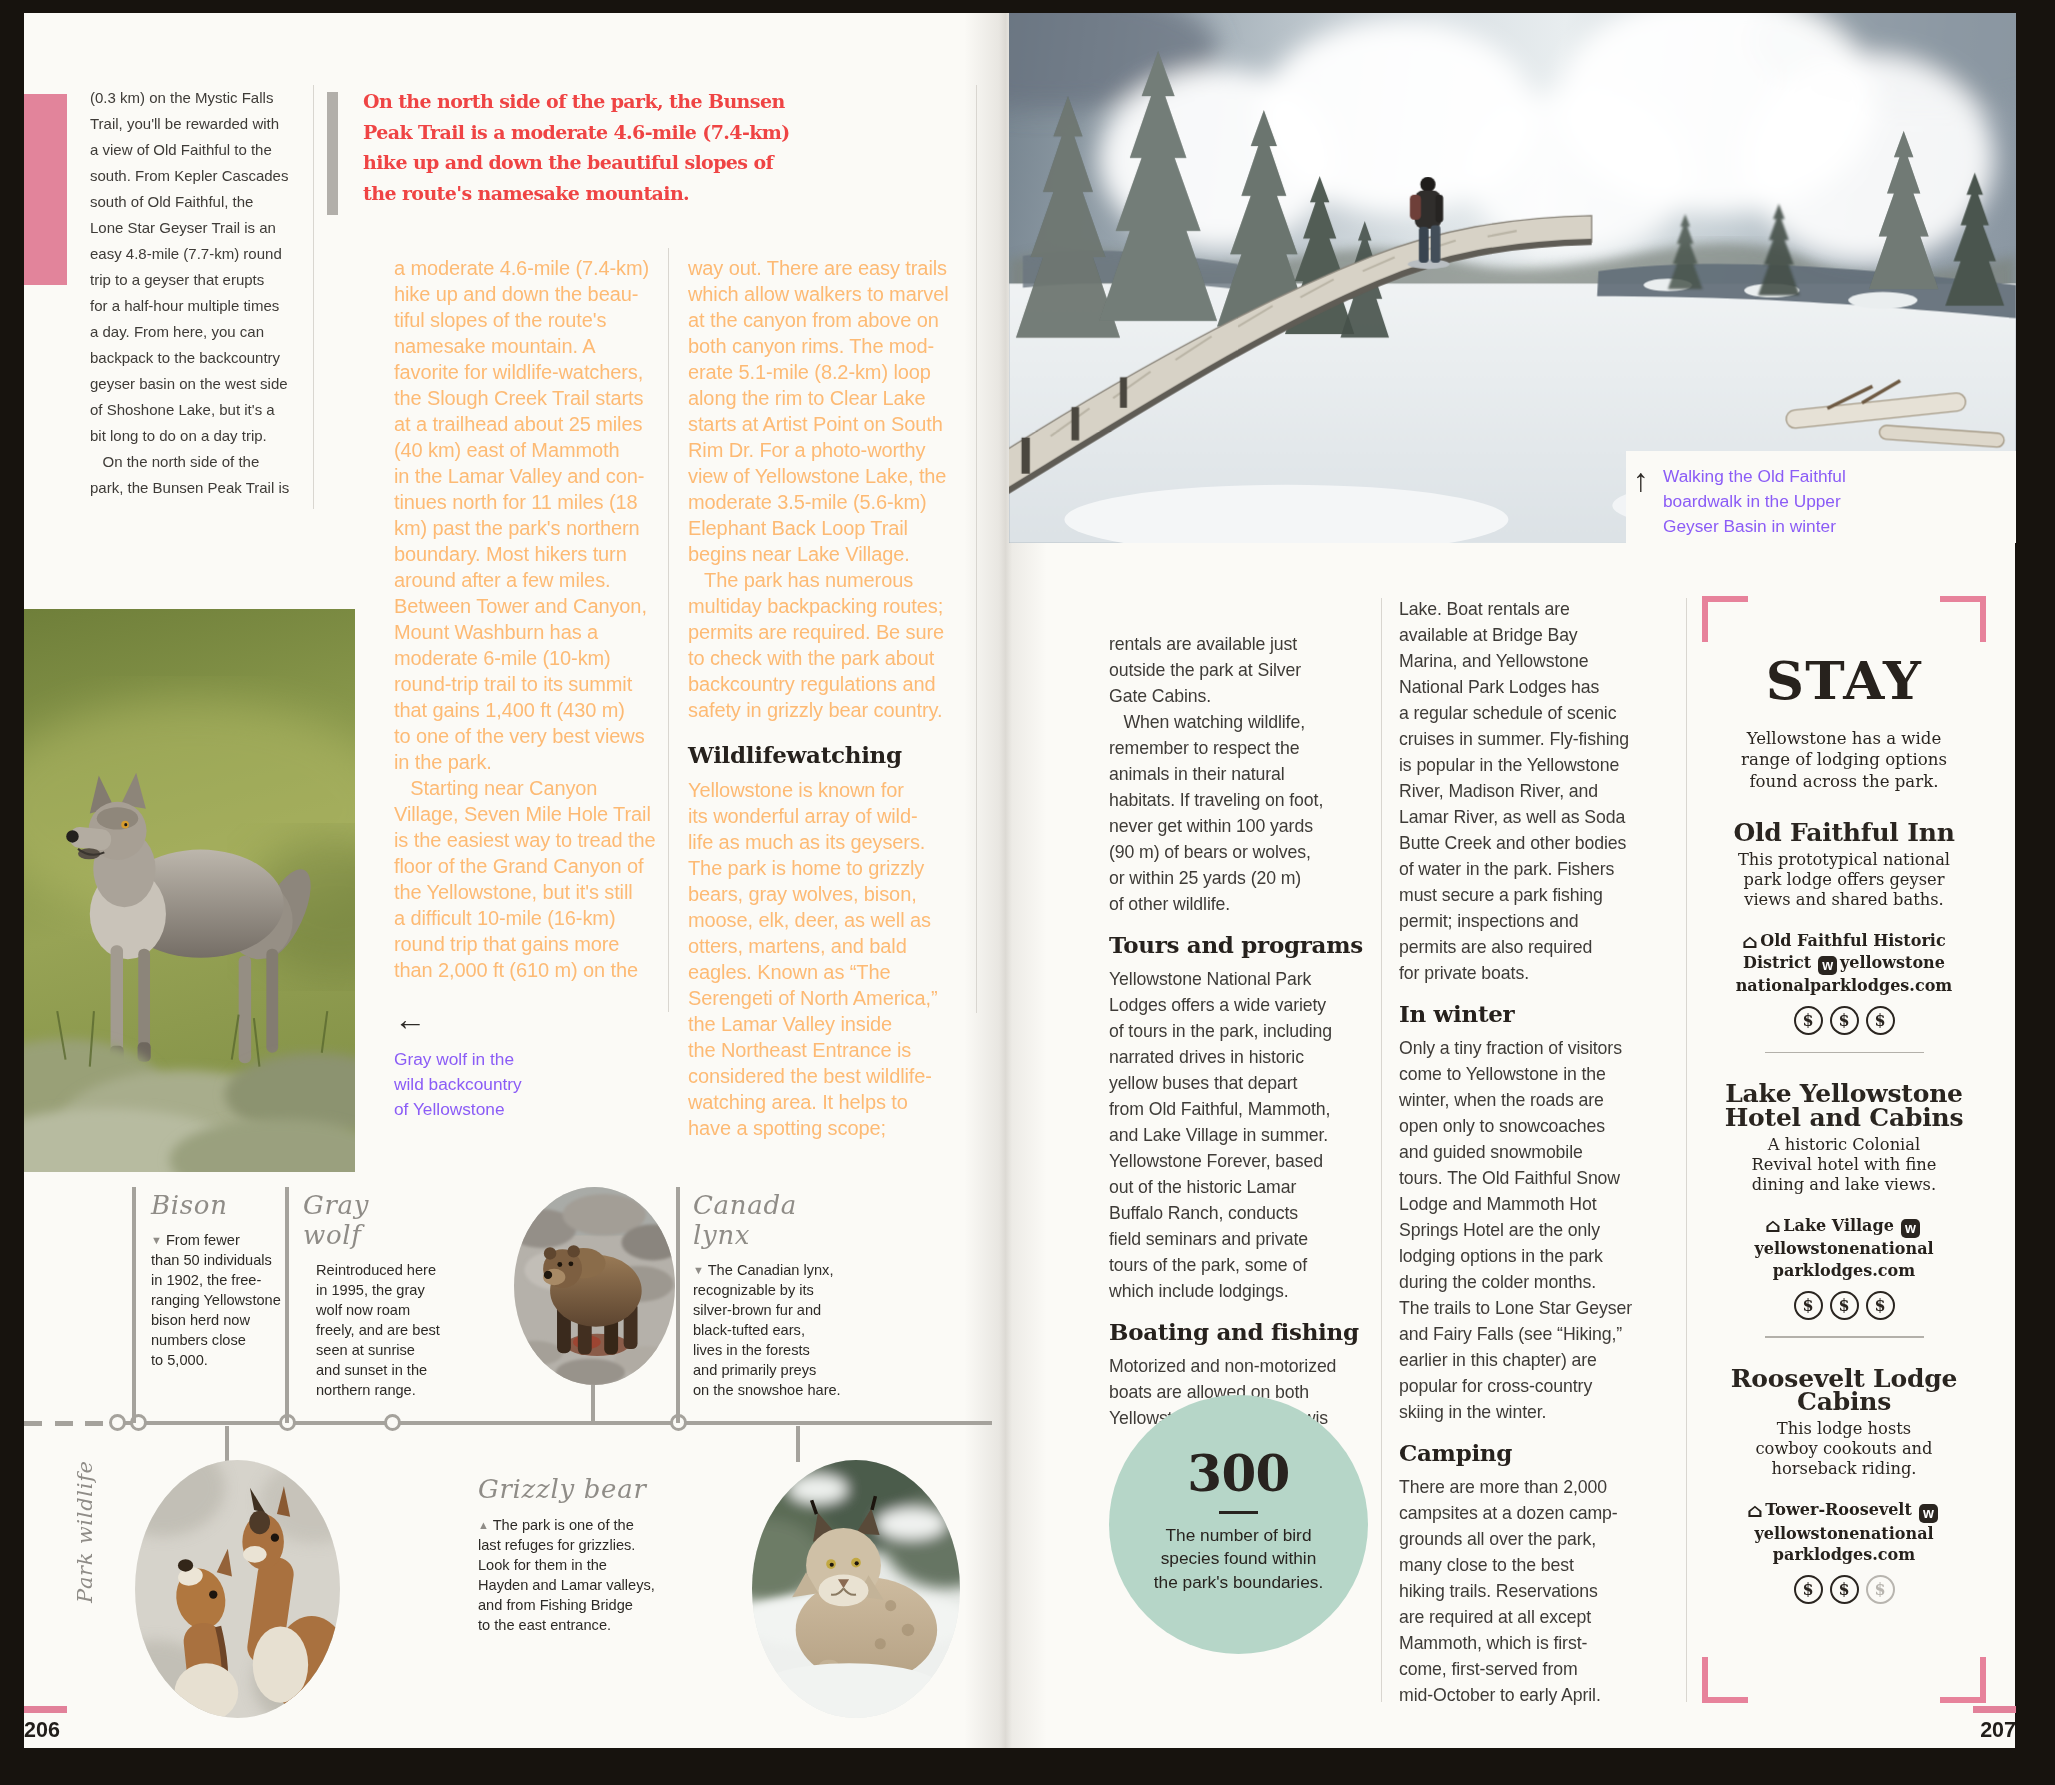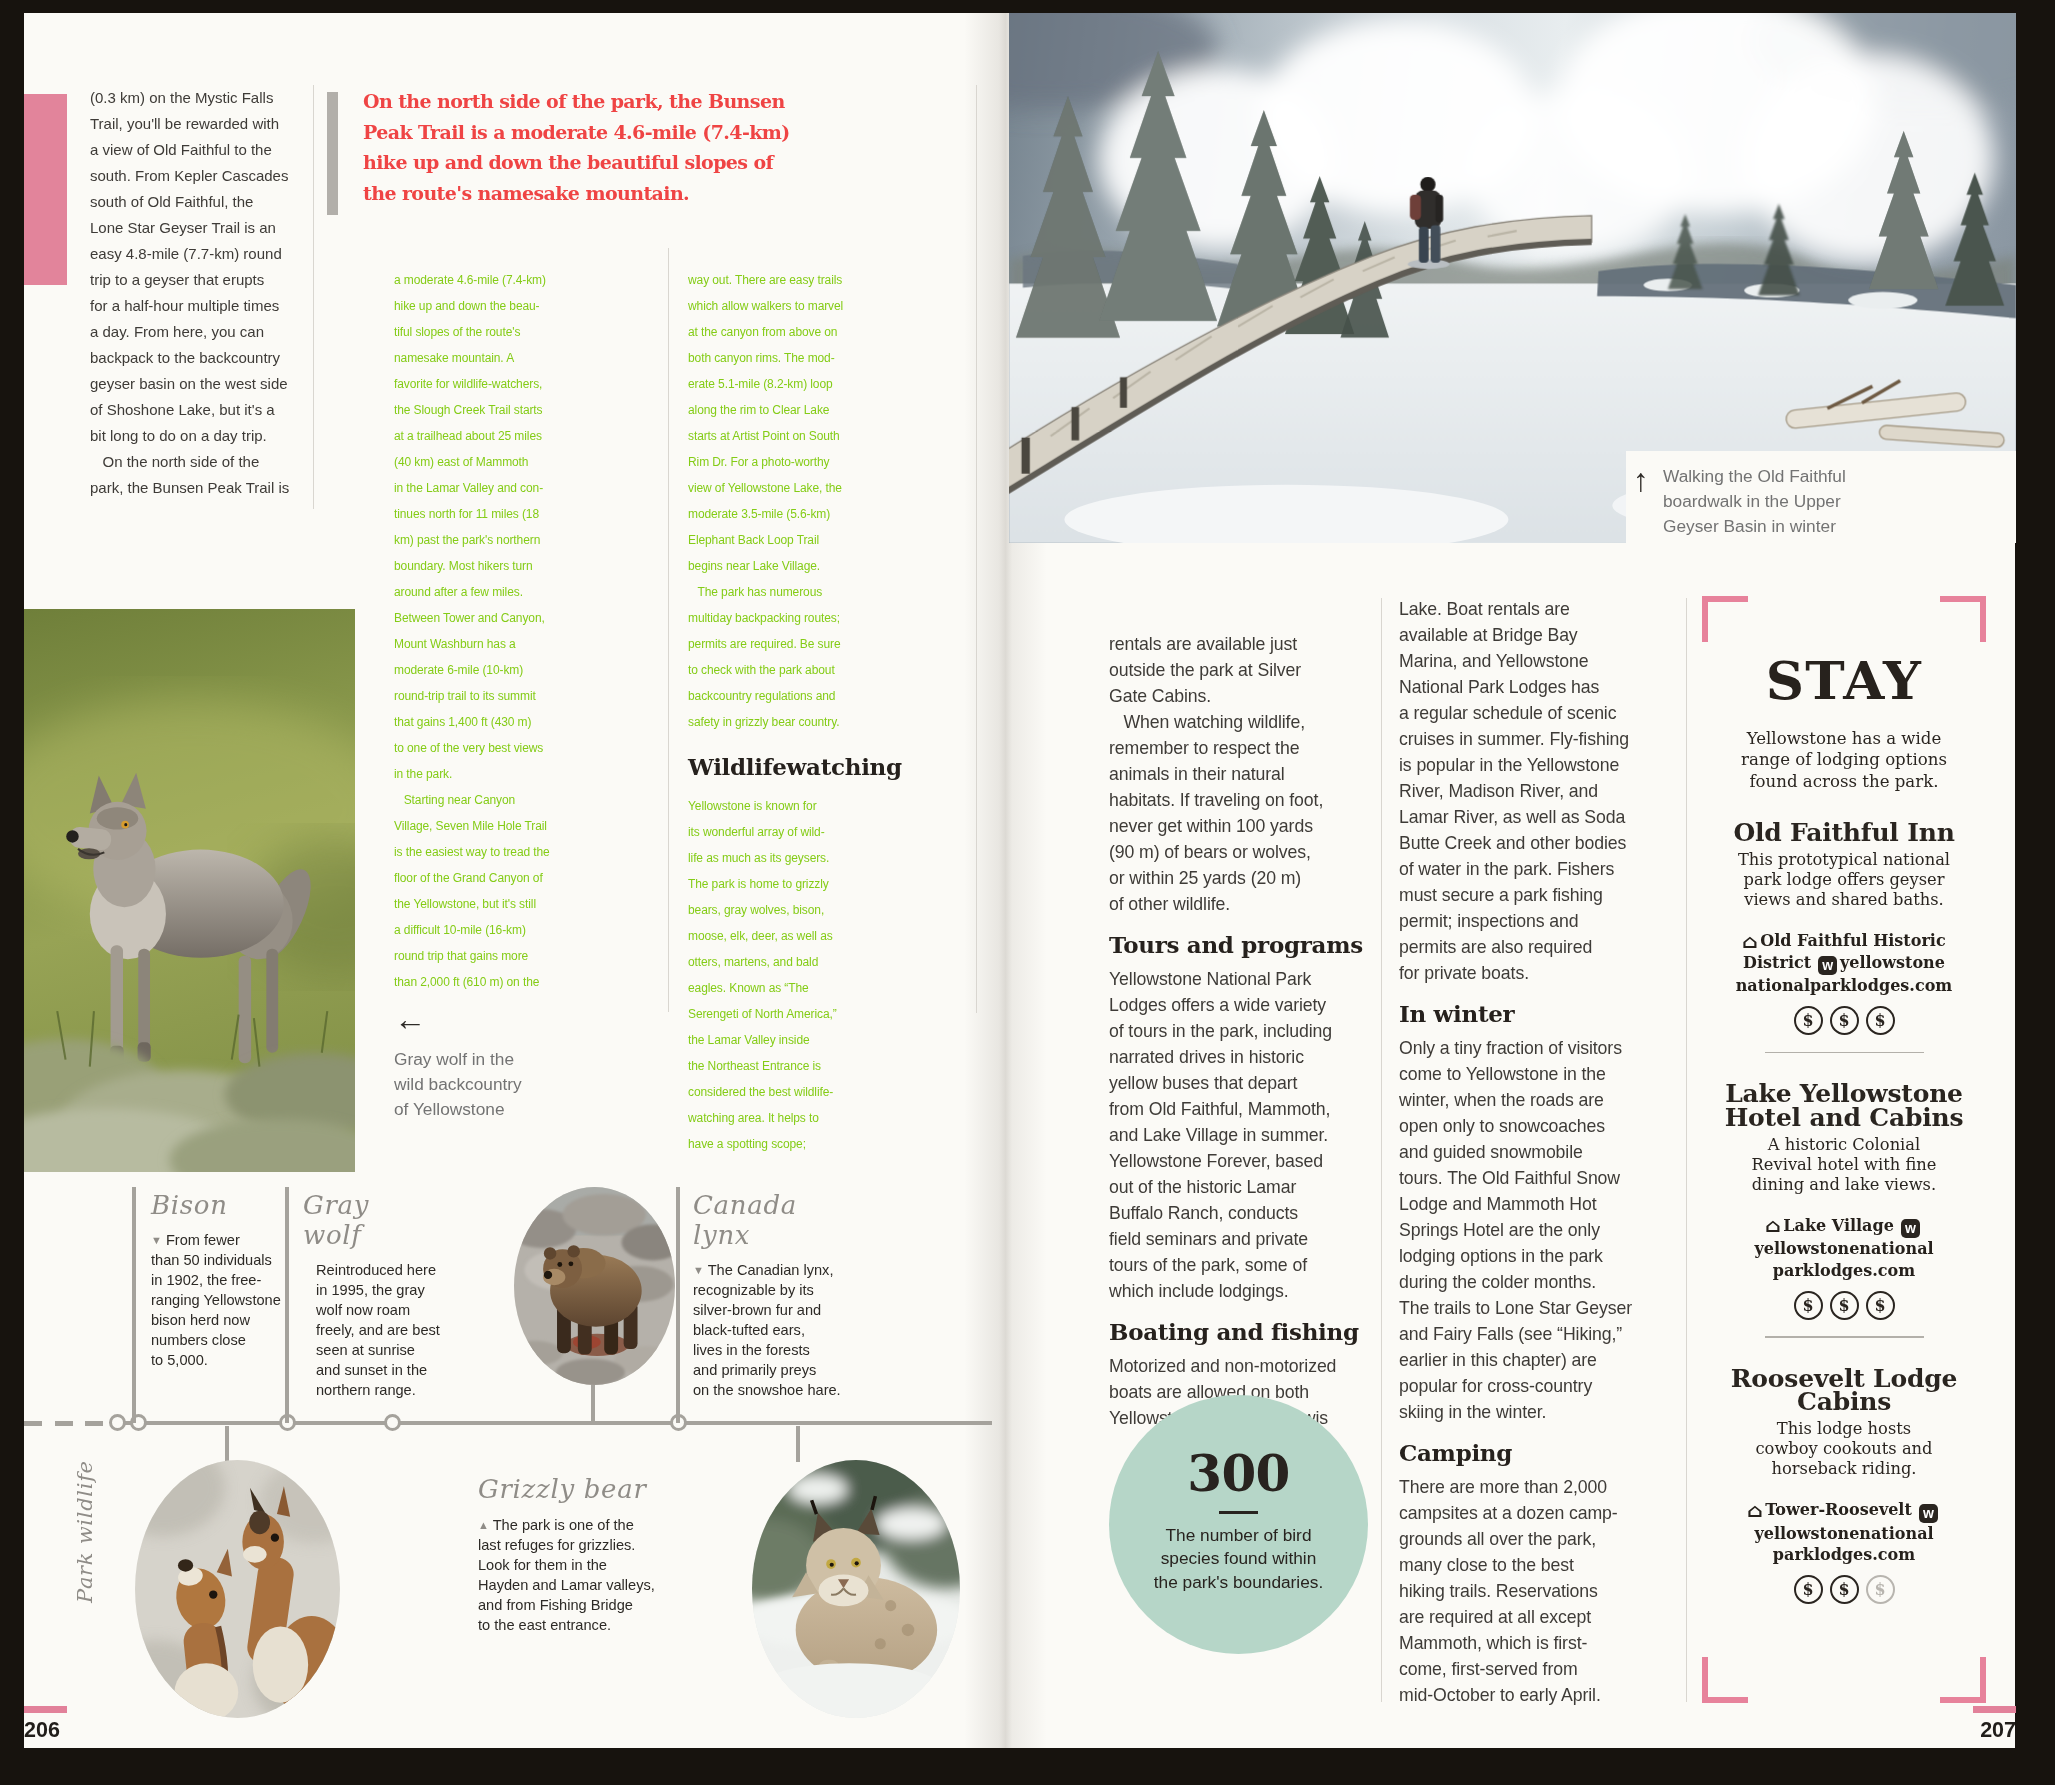--- a/index.html
+++ b/index.html
@@ -3,31 +3,31 @@
 <meta charset="utf-8">
 <style>
   html,body{margin:0;padding:0;background:#0d0b09;}
   .canvas{position:relative;width:2056px;height:1785px;background:#17130e;font-family:"Liberation Sans",sans-serif;overflow:hidden;}
   .page{position:absolute;left:24px;top:12.5px;width:1991px;height:1735px;background:#fbfaf6;}
   .gutter{position:absolute;left:964px;top:12.5px;width:83px;height:1735px;
     background:linear-gradient(90deg,rgba(70,58,45,0) 0%,rgba(70,58,45,.10) 42%,rgba(70,58,45,.17) 50%,rgba(70,58,45,.08) 58%,rgba(70,58,45,0) 100%);}
   .a{position:absolute;}
   .pre{white-space:pre;}
   p{margin:0;}
-  .body-text{font-size:12px;line-height:26px;color:#84cc16;letter-spacing:-0.1px;margin-top:12px;}
+  .body-text{font-size:20px;line-height:26px;color:#fdba74;letter-spacing:-0.1px;}
   .body-text-r{font-size:17.7px;line-height:26px;color:#3e3b37;letter-spacing:-0.1px;}
   .col1-text{font-size:15px;line-height:26px;color:#3e3b37;}
   .h3{font-family:"DejaVu Serif",serif;font-weight:bold;font-size:23px;line-height:28px;color:#26211d;margin:18px 0 8.3px;letter-spacing:-0.3px;}
   .h3r{margin:14px 0 7px;}
   .vrule{position:absolute;width:1.4px;background:#d9d6d0;}
   .pullbar{position:absolute;left:327px;top:92px;width:11px;height:123px;background:#b2afaa;}
   .pullquote{position:absolute;left:363px;top:86px;width:430px;font-family:"DejaVu Serif",serif;font-weight:bold;
     font-size:19px;line-height:30.5px;color:#ef4444;letter-spacing:-0.6px;}
   .cap-arrow{font-size:32px;line-height:32px;color:#2e2b27;font-weight:normal;}
-  .caption{font-size:17.3px;line-height:25px;color:#737373;}
+  .caption{font-size:17.3px;line-height:25px;color:#8b5cf6;}
   .oval{position:absolute;border-radius:50%;overflow:hidden;}
   .photo{position:absolute;overflow:hidden;}
   .wl-title{font-family:"DejaVu Serif",serif;font-style:italic;font-size:26px;color:#8f8c87;letter-spacing:0.7px;}
   .wl-text{font-size:14.6px;line-height:20px;color:#2d2a26;}
   .wl-marker{color:#8f8c87;font-size:11px;vertical-align:1.4px;}
   .wl-rule{position:absolute;width:3.5px;background:#a5a29c;}
   .node{position:absolute;width:11px;height:11px;border:3.5px solid #a5a29c;border-radius:50%;background:#fbfaf6;}
   .timeline{position:absolute;left:110px;top:1421px;width:882px;height:4.2px;background:#a5a29c;}
   .timedash{position:absolute;left:24px;top:1421px;width:85px;height:4.9px;
     background:repeating-linear-gradient(90deg,#a5a29c 0 18px,transparent 18px 30.5px);}

